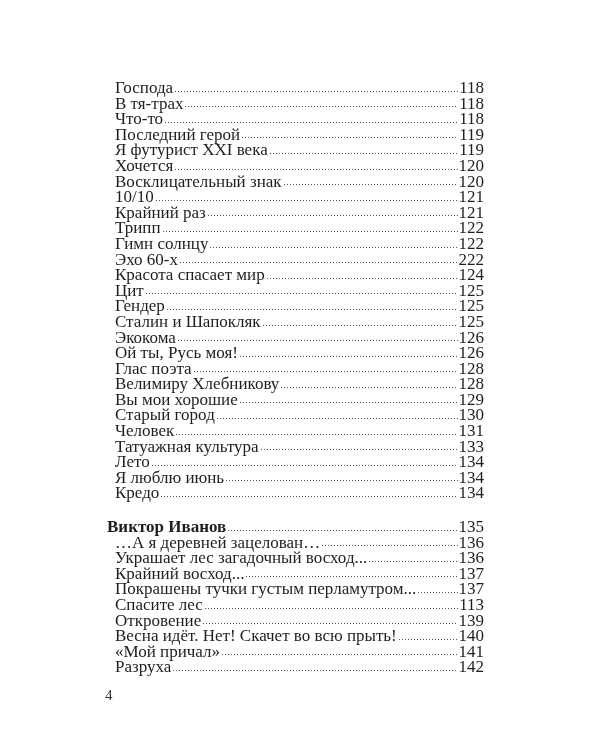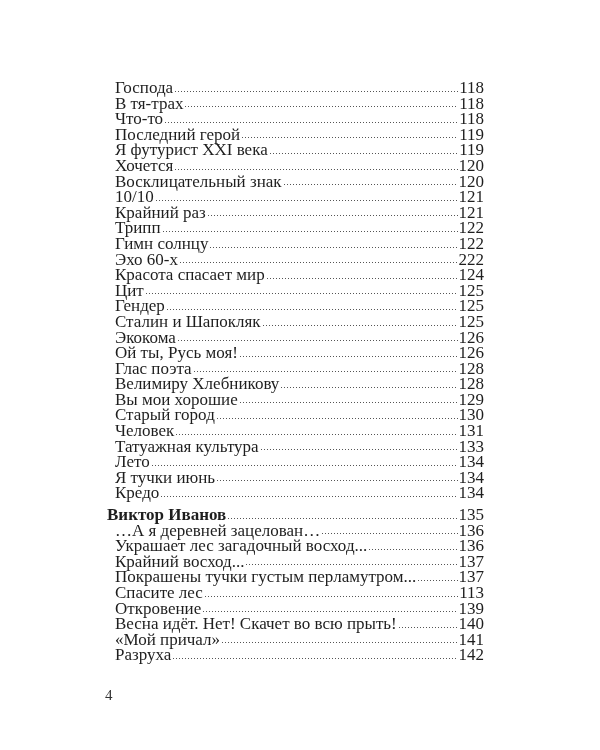--- a/index.html
+++ b/index.html
@@ -47,21 +47,21 @@
       background-repeat: repeat-x;
       background-position: left bottom;
       align-self: flex-end;
       margin-bottom: 3px;
     }
     .toc-entry .page {
       flex: 0 0 auto;
       text-align: right;
     }
     .author-section {
-      margin-top: 6px;
+      margin-top: 18px;
     }
     .author-entry {
       padding-left: 0;
       font-weight: bold;
     }
     .author-entry .page {
       font-weight: normal;
     }
     .page-number {
       position: absolute;
@@ -196,21 +196,21 @@
         <span class="title">Татуажная культура</span>
         <span class="leader"></span>
         <span class="page">133</span>
       </li>
     <li class="toc-entry">
         <span class="title">Лето</span>
         <span class="leader"></span>
         <span class="page">134</span>
       </li>
     <li class="toc-entry">
-        <span class="title">Я тучки июнь</span>
+        <span class="title">Я люблю июнь</span>
         <span class="leader"></span>
         <span class="page">134</span>
       </li>
     <li class="toc-entry">
         <span class="title">Кредо</span>
         <span class="leader"></span>
         <span class="page">134</span>
       </li>
   </ul>
 

